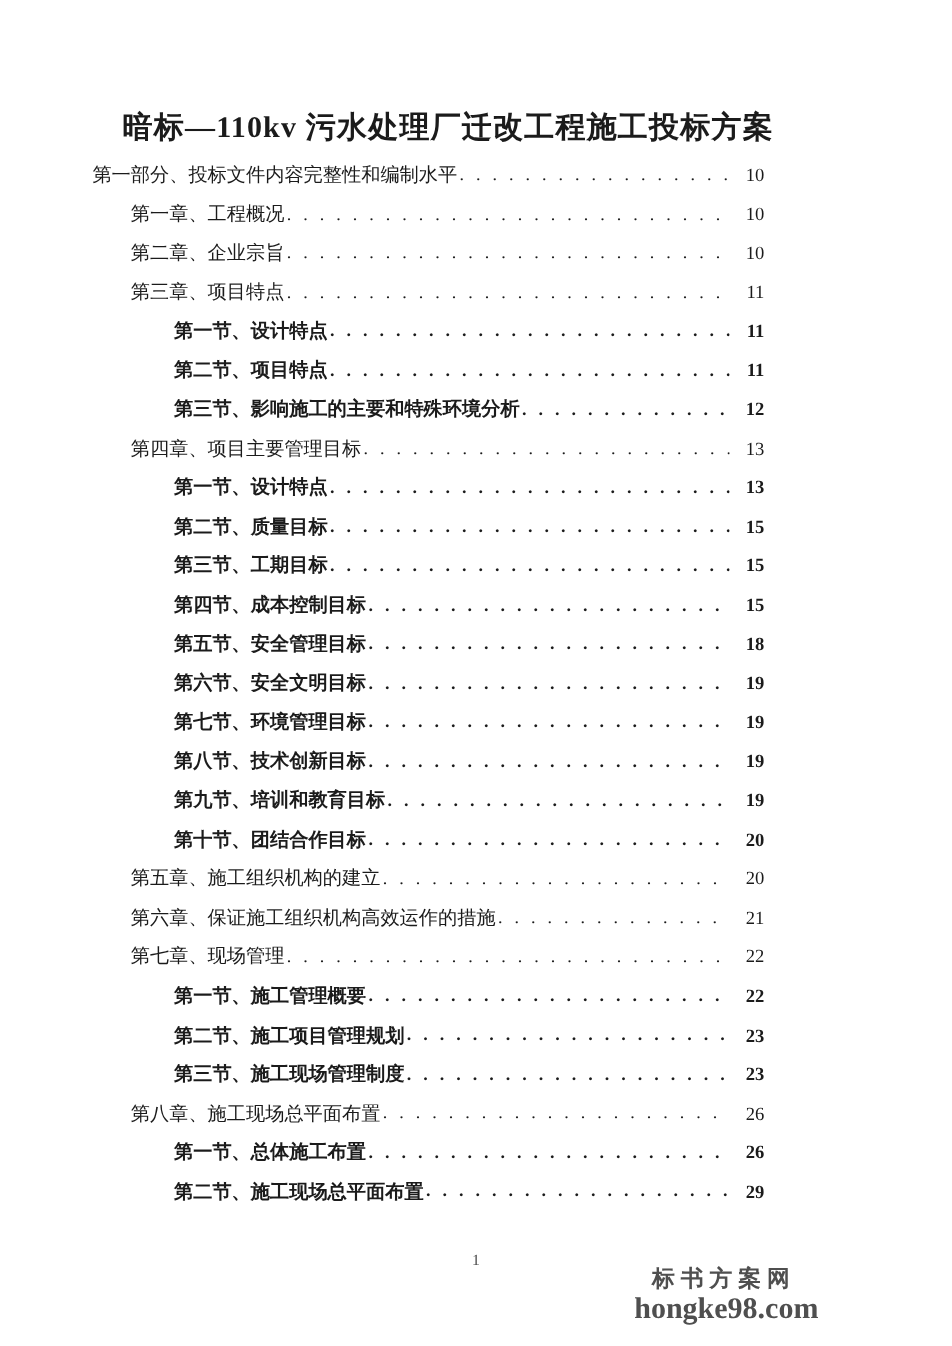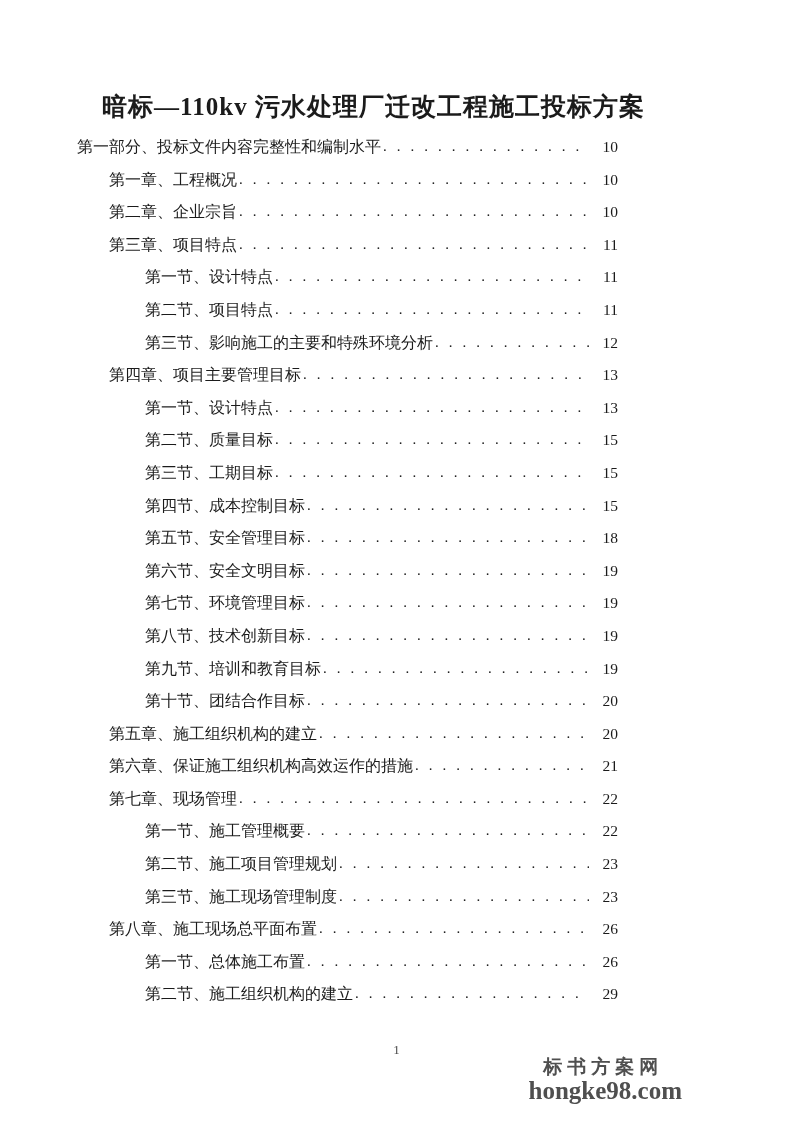--- a/index.html
+++ b/index.html
@@ -31,29 +31,29 @@
     font-size: 21px;
     font-weight: bold;
     line-height: 28px;
     margin-top: 12px;
   }
   .toc-list {
     margin-top: 6px;
   }
   .toc-row {
     display: flex;
-    align-items: flex-end;
+    align-items: center;
     line-height: 31.6px;
     font-size: 16px;
-    margin-right: 52px; 
+    margin-right: 33px; 
     white-space: nowrap;
   }
   .toc-row.lvl-0 { padding-left: 0; }
   .toc-row.lvl-1 { padding-left: 32px; }
-  .toc-row.lvl-2 { padding-left: 68px; }
+  .toc-row.lvl-2 { padding-left: 68px; font-weight: bold; }
   .toc-label { flex: 0 0 auto; }
   .toc-dots {
     flex: 1 1 auto;
     overflow: hidden;
     white-space: nowrap;
     margin-left: 2px;
     min-width: 0;
   }
   .toc-dots::after {
     content: "................................................................................";
@@ -256,21 +256,21 @@
     <span class="toc-page">26</span>
   </div>
 
   <div class="toc-row lvl-2">
     <span class="toc-label">第一节、总体施工布置</span>
     <span class="toc-dots"></span>
     <span class="toc-page">26</span>
   </div>
 
   <div class="toc-row lvl-2">
-    <span class="toc-label">第二节、施工组织机构的建立</span>
+    <span class="toc-label">第二节、施工现场总平面布置</span>
     <span class="toc-dots"></span>
     <span class="toc-page">29</span>
   </div>
 </div>
   </div>
 
   <div class="footer-page-number">1</div>
 
   <div class="watermark">
     <div class="watermark-name">标书方案网</div>

